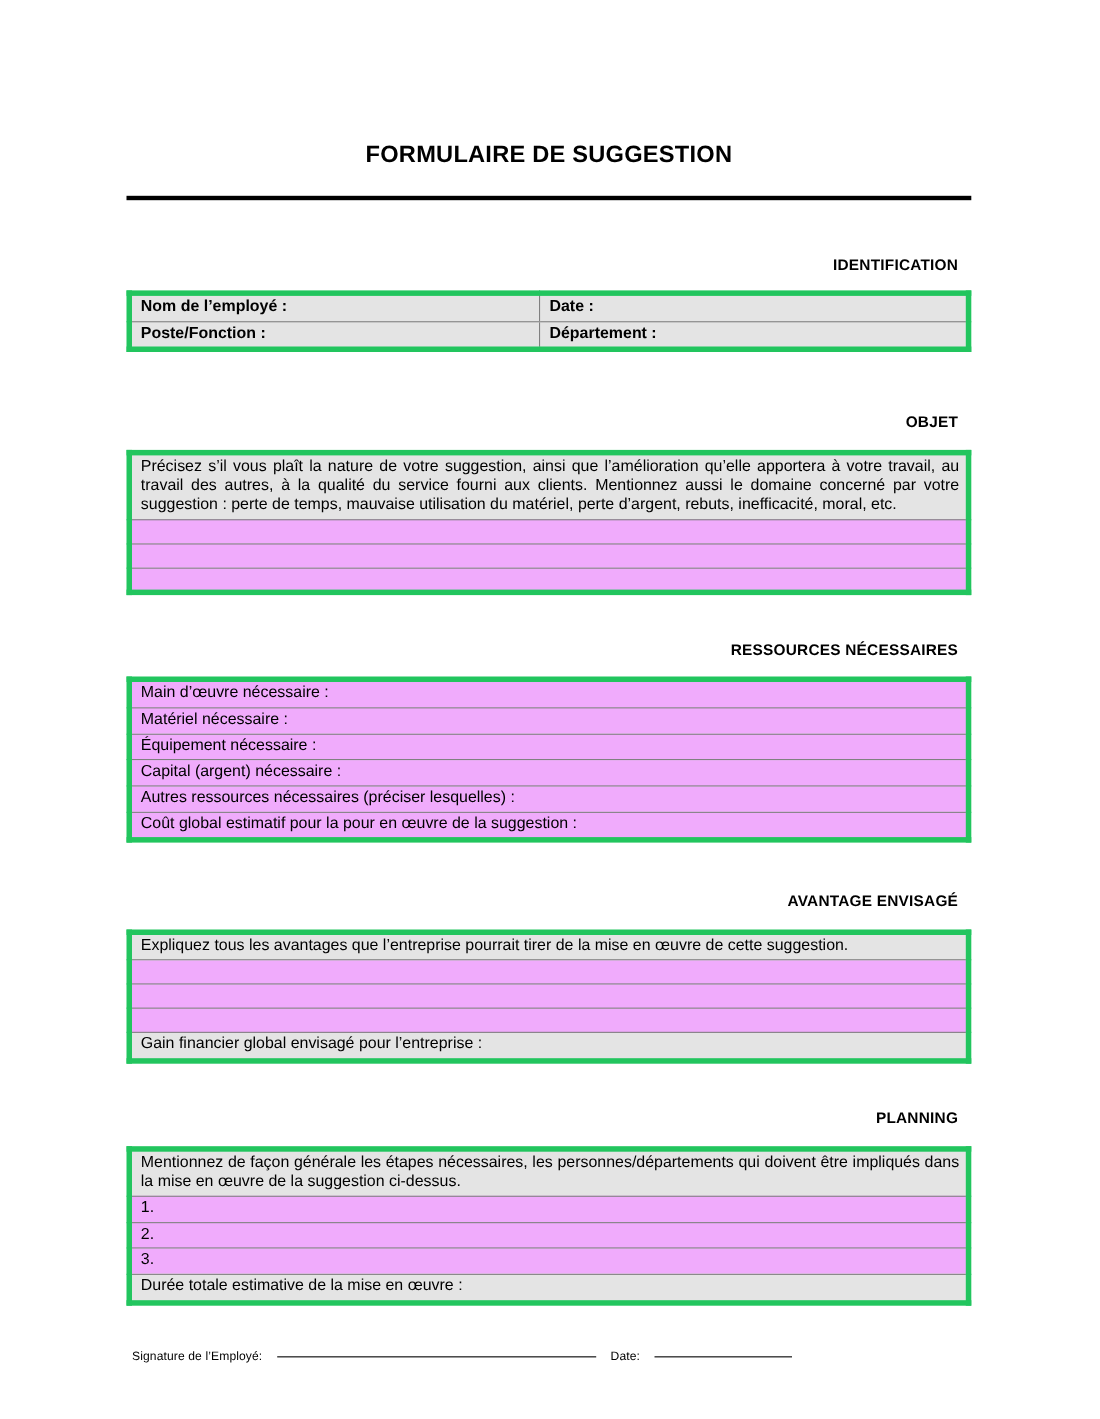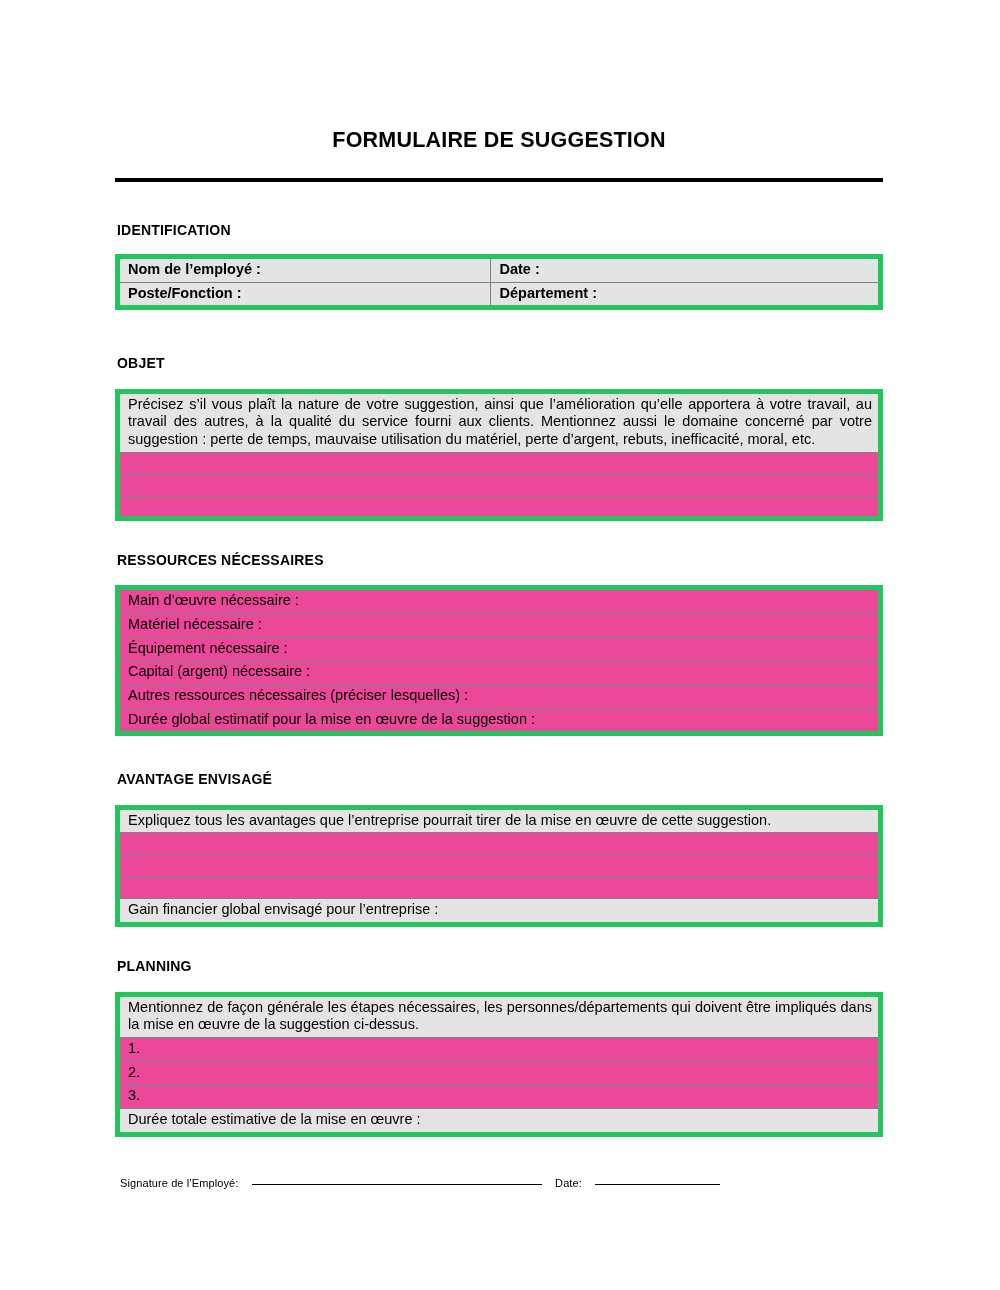--- a/index.html
+++ b/index.html
@@ -43,22 +43,23 @@
     height: 4px;
     background: #000000;
     margin-top: 25px;
   }
 
   
   .section-heading {
     font-size: 14px;
     font-weight: bold;
     letter-spacing: 0.2px;
-    margin: 2px;
+    margin: 12px;
     line-height: 1.1;
+    text-align: right;
   }
   .sp-ident   { padding-top: 39px; }
   .sp-objet   { padding-top: 44px; }
   .sp-ress    { padding-top: 30px; }
   .sp-avan    { padding-top: 34px; }
   .sp-plan    { padding-top: 30px; }
 
   
   .form-table {
     width: 768px;
@@ -70,21 +71,21 @@
     background: #ffffff;
   }
   .t-gap-ident { margin-top: 16px; }
   .t-gap       { margin-top: 17px; }
 
   .form-table td {
     border-top: 1px solid #808080;
     border-bottom: 1px solid #808080;
     padding: 2px 6px 3px 8px;
     vertical-align: top;
-    background: #ec4899;
+    background: #f0abfc;
   }
   .form-table tr:first-child > td { border-top: none; }
   .form-table tr:last-child > td  { border-bottom: none; }
 
   .shaded   { background: #e4e4e4 !important; }
   .bold     { font-weight: bold; }
   .divider  { border-left: 1px solid #808080; }
 
   .instr {
     text-align: justify;
@@ -168,21 +169,21 @@
         <tr>
           <td class="row-label">Équipement nécessaire :</td>
         </tr>
         <tr>
           <td class="row-label">Capital (argent) nécessaire :</td>
         </tr>
         <tr>
           <td class="row-label">Autres ressources nécessaires (préciser lesquelles) :</td>
         </tr>
         <tr>
-          <td class="row-label">Durée global estimatif pour la mise en œuvre de la suggestion :</td>
+          <td class="row-label">Coût global estimatif pour la pour en œuvre de la suggestion :</td>
         </tr>
       </tbody>
     </table>
 
     <div class="section-heading sp-avan">AVANTAGE ENVISAGÉ</div>
 
     <table class="form-table t-gap">
       <tbody>
         <tr>
           <td class="shaded instr">Expliquez tous les avantages que l’entreprise pourrait tirer de la mise en œuvre de cette suggestion.</td>

